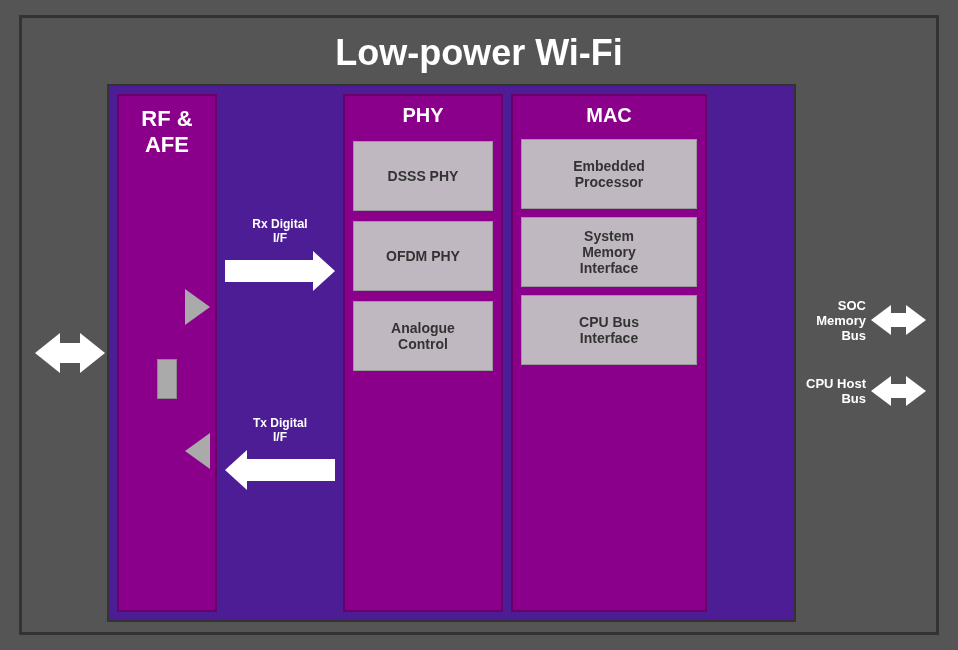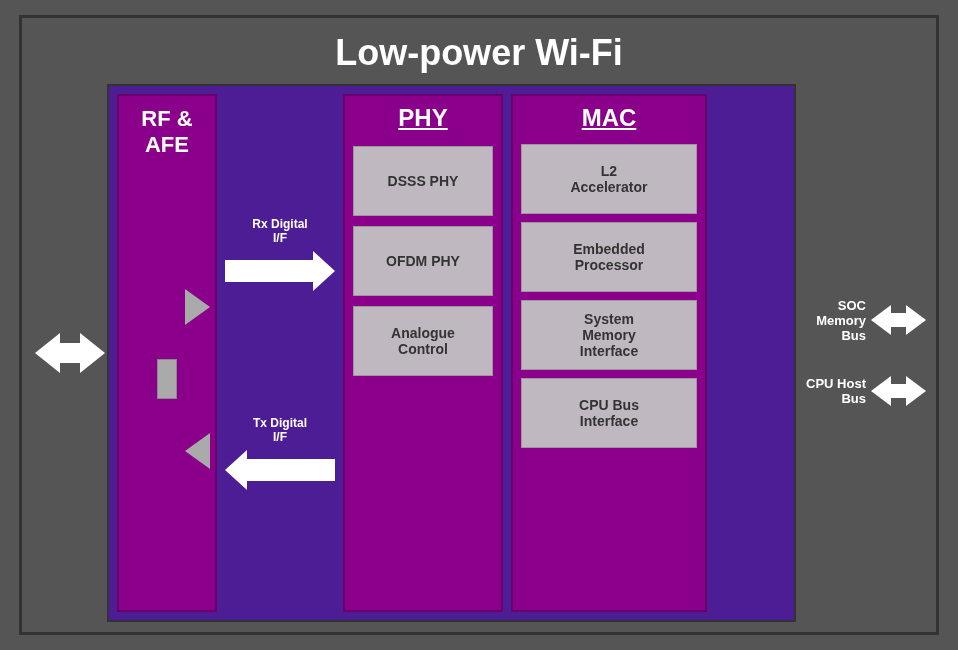--- a/index.html
+++ b/index.html
@@ -158,26 +158,25 @@
       background: #8B008B;
       border: 2px solid #6a006a;
       display: flex;
       flex-direction: column;
       align-items: center;
       padding: 8px;
       gap: 8px;
     }
 
     .section-title {
-      font-size: 24px;
+      font-size: 20px;
       font-weight: bold;
       color: white;
       text-align: center;
       margin-bottom: 4px;
-      text-decoration: underline;
     }
 
     .component-box {
       background: #c0b8c0;
       border: 1px solid #999;
       width: 100%;
       min-height: 70px;
       display: flex;
       align-items: center;
       justify-content: center;
@@ -430,21 +429,20 @@
 
       <div class="phy-col">
         <div class="section-title">PHY</div>
         <div class="component-box">DSSS PHY</div>
         <div class="component-box">OFDM PHY</div>
         <div class="component-box">Analogue<br>Control</div>
       </div>
 
       <div class="mac-col">
         <div class="section-title">MAC</div>
-        <div class="component-box">L2<br>Accelerator</div>
         <div class="component-box">Embedded<br>Processor</div>
         <div class="component-box">System<br>Memory<br>Interface</div>
         <div class="component-box">CPU Bus<br>Interface</div>
       </div>
 
     </div>
 
     <div class="right-arrows-area">
 
       <div class="right-arrow-block">

